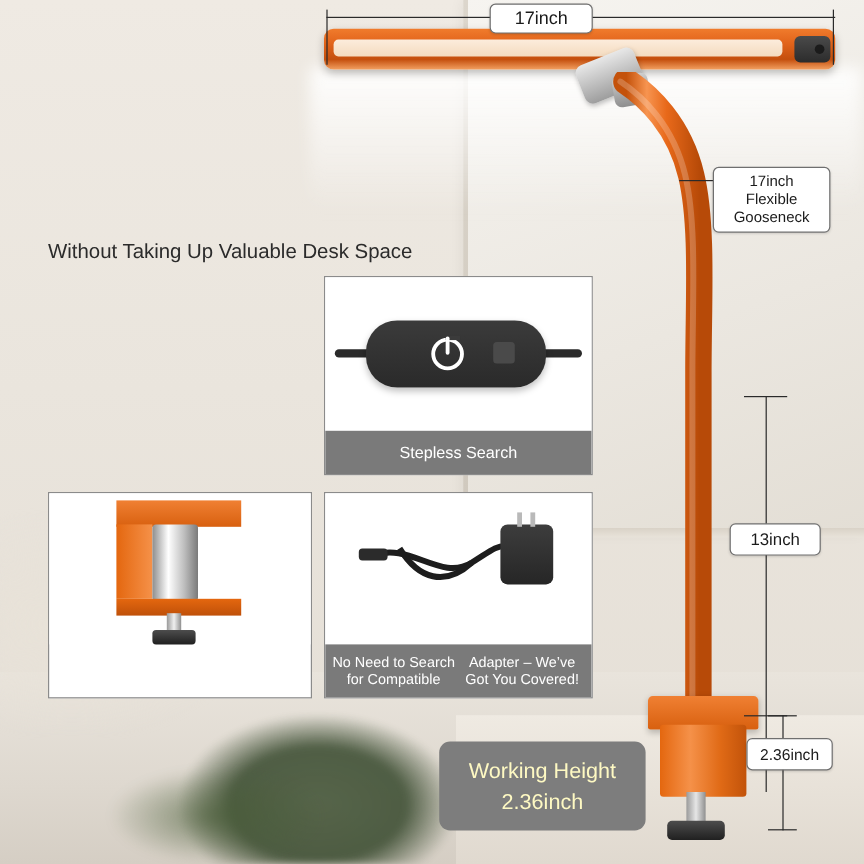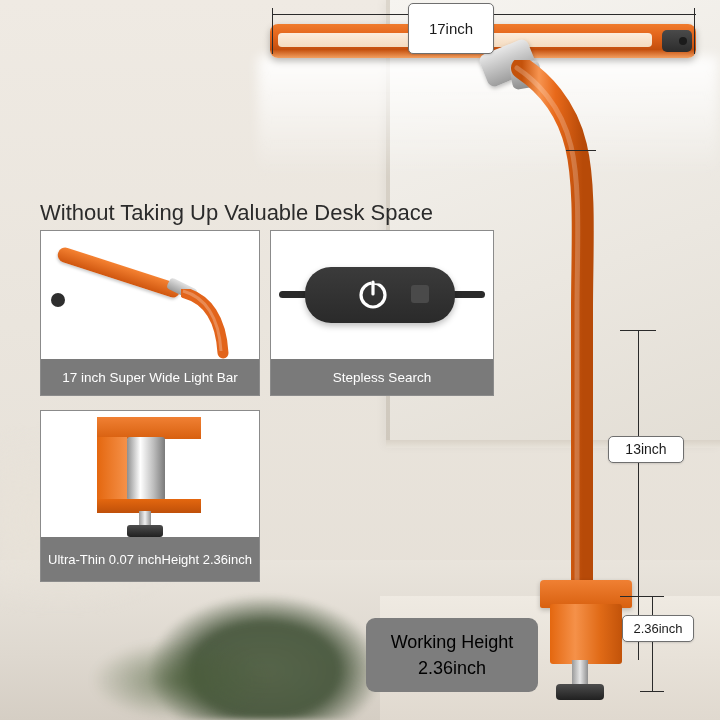--- a/index.html
+++ b/index.html
@@ -95,41 +95,41 @@
 
   
   .meas-top-line{position:absolute;left:272px;top:14px;width:424px;height:1px;background:#2a2a2a;}
   .meas-top-l{position:absolute;left:272px;top:8px;width:1px;height:46px;background:#2a2a2a;}
   .meas-top-r{position:absolute;left:694px;top:8px;width:1px;height:46px;background:#2a2a2a;}
   .badge{
     position:absolute;background:#ffffff;border:1px solid #6f6f6f;border-radius:5px;
     color:#1b1b1b;font-size:14px;line-height:17px;text-align:center;padding:4px 8px;
     box-shadow:0 1px 2px rgba(0,0,0,.12);
   }
-  #badge-17inch{left:408px;top:3px;width:72px;padding:16px 6px;font-size:15px;}
+  #badge-17inch{left:408px;top:3px;width:72px;padding:3px 6px;font-size:15px;}
   #badge-gooseneck{left:594px;top:139px;width:80px;font-size:12.5px;line-height:15px;}
   #badge-13inch{left:608px;top:436px;width:58px;font-size:14px;}
   #badge-236{left:622px;top:615px;width:54px;font-size:13px;}
 
   .meas-13-line{position:absolute;left:638px;top:330px;width:1px;height:330px;background:#2a2a2a;}
   .meas-13-tick-top{position:absolute;left:620px;top:330px;width:36px;height:1px;background:#2a2a2a;}
   .meas-13-tick-bot{position:absolute;left:620px;top:596px;width:36px;height:1px;background:#2a2a2a;}
   .meas-236-line{position:absolute;left:652px;top:596px;width:1px;height:96px;background:#2a2a2a;}
   .meas-236-tick-top{position:absolute;left:640px;top:596px;width:24px;height:1px;background:#2a2a2a;}
   .meas-236-tick-bot{position:absolute;left:640px;top:691px;width:24px;height:1px;background:#2a2a2a;}
   .meas-goose-lead{position:absolute;left:566px;top:150px;width:30px;height:1px;background:#2a2a2a;}
 
   
   .headline{
     position:absolute;left:40px;top:134px;width:500px;
     font-size:27.5px;font-weight:bold;color:#111;line-height:1.19;letter-spacing:-.2px;
   }
   .subhead{
     position:absolute;left:40px;top:200px;width:470px;
-    font-size:22px;color:#2b2b2b;
+    font-size:17px;color:#2b2b2b;
   }
 
   
   .card{position:absolute;background:#ffffff;border:1px solid #8b8b8b;overflow:hidden;}
   .card .pic{position:absolute;left:0;top:0;right:0;bottom:36px;background:#fff;}
   .card .cap{
     position:absolute;left:0;right:0;bottom:0;height:36px;
     background:#7a7a7a;color:#fff;display:flex;align-items:center;justify-content:center;
     text-align:center;font-size:13.5px;line-height:15px;padding:0 4px;box-sizing:border-box;
   }
@@ -177,21 +177,21 @@
   .c4-prongs{position:absolute;left:158px;top:16px;width:20px;height:12px;}
   .c4-prongs:before,.c4-prongs:after{content:"";position:absolute;top:0;width:4px;height:12px;background:#b9b9b9;}
   .c4-prongs:before{left:2px;}
   .c4-prongs:after{left:13px;}
   .c4-plug{position:absolute;left:28px;top:46px;width:24px;height:10px;
     background:#2b2b2b;border-radius:3px;}
 
   
   #working-height{
     position:absolute;left:366px;top:618px;width:172px;height:74px;
-    background:#7d7d7d;border-radius:9px;color:#000000;
+    background:#7d7d7d;border-radius:9px;color:#fef9c3;
     display:flex;flex-direction:column;align-items:center;justify-content:center;
     font-size:18px;line-height:26px;
   }
 </style>
 </head>
 <body>
 
 <div class="stage">
 
   <div class="bg">
@@ -239,39 +239,26 @@
   <div class="meas-top-line"></div>
   <div class="meas-13-line"></div>
   <div class="meas-13-tick-top"></div>
   <div class="meas-13-tick-bot"></div>
   <div class="meas-236-line"></div>
   <div class="meas-236-tick-top"></div>
   <div class="meas-236-tick-bot"></div>
   <div class="meas-goose-lead"></div>
 
   <div class="badge" id="badge-17inch">17inch</div>
+  <div class="badge" id="badge-gooseneck">17inch Flexible Gooseneck</div>
   <div class="badge" id="badge-13inch">13inch</div>
   <div class="badge" id="badge-236">2.36inch</div>
 
   <div class="subhead">Without Taking Up Valuable Desk Space</div>
 
-  <div class="card" id="card-1">
-    <div class="pic">
-      <div class="c1-bar"></div>
-      <div class="c1-bar-tip"></div>
-      <div class="c1-joint"></div>
-      <div class="c1-goose">
-        <svg width="70" height="70" viewBox="0 0 70 70">
-          <path d="M4,4 C26,10 40,30 42,64" fill="none" stroke="#e2641b" stroke-width="11" stroke-linecap="round"></path>
-          <path d="M4,4 C26,10 40,30 42,64" fill="none" stroke="rgba(255,255,255,.25)" stroke-width="3" transform="translate(-2,-2)"></path>
-        </svg>
-      </div>
-    </div>
-    <div class="cap">17 inch Super Wide Light Bar</div>
-  </div>
 
   <div class="card" id="card-2">
     <div class="pic">
       <div class="c2-cord-l"></div>
       <div class="c2-cord-r"></div>
       <div class="c2-box"></div>
       <div class="c2-power">
         <svg width="32" height="32" viewBox="0 0 32 32">
           <circle cx="16" cy="16" r="12" fill="none" stroke="#ffffff" stroke-width="3.2"></circle>
           <rect x="14.4" y="1" width="12" height="3.4" fill="#3b3b3b"></rect>
@@ -285,26 +272,37 @@
 
   <div class="card" id="card-3">
     <div class="pic">
       <div class="c3-clamp-top"></div>
       <div class="c3-clamp-arm"></div>
       <div class="c3-clamp-cyl"></div>
       <div class="c3-clamp-bot"></div>
       <div class="c3-screw"></div>
       <div class="c3-knob"></div>
     </div>
+  </div>
+
+  <div class="card" id="card-4">
+    <div class="pic">
+      <svg width="222" height="126" viewBox="0 0 222 126" style="position:absolute;left:0;top:0;">
+        <path d="M40,52 C70,40 96,74 122,58 C138,48 142,44 150,44" fill="none" stroke="#1d1d1d" stroke-width="5"></path>
+        <path d="M62,46 C78,72 100,78 122,58" fill="none" stroke="#1d1d1d" stroke-width="5"></path>
+      </svg>
+      <div class="c4-plug"></div>
+      <div class="c4-adapter"></div>
+      <div class="c4-prongs"></div>
+    </div>
     <div class="cap">
-      <span>Ultra-Thin 0.07 inch</span>
+      <span>No Need to Search for Compatible</span>
         <br>
-      <span>Height 2.36inch</span>
+      <span>Adapter – We’ve Got You Covered!</span>
     </div>
   </div>
-
 
   <div id="working-height">
     <div>Working Height</div>
     <div>2.36inch</div>
   </div>
 
 </div>
 
 </body></html>

